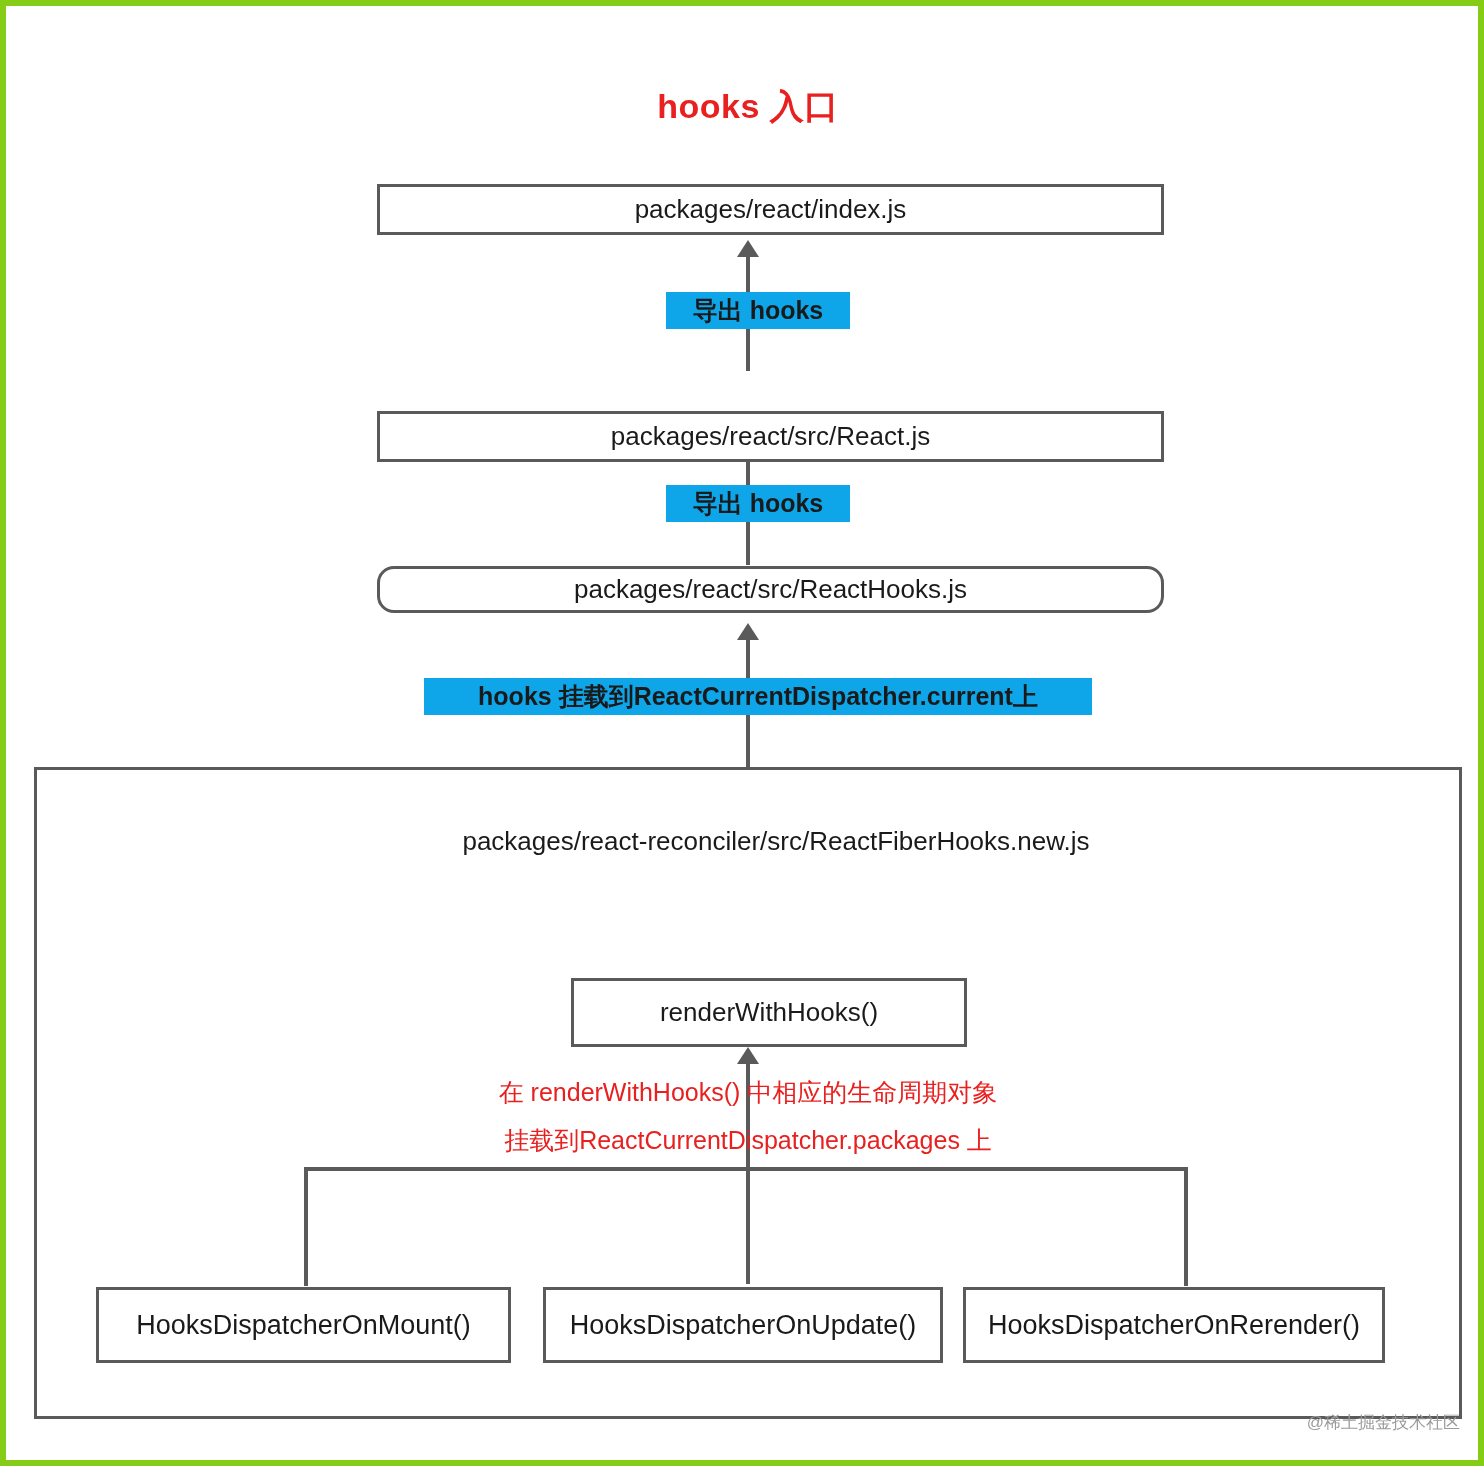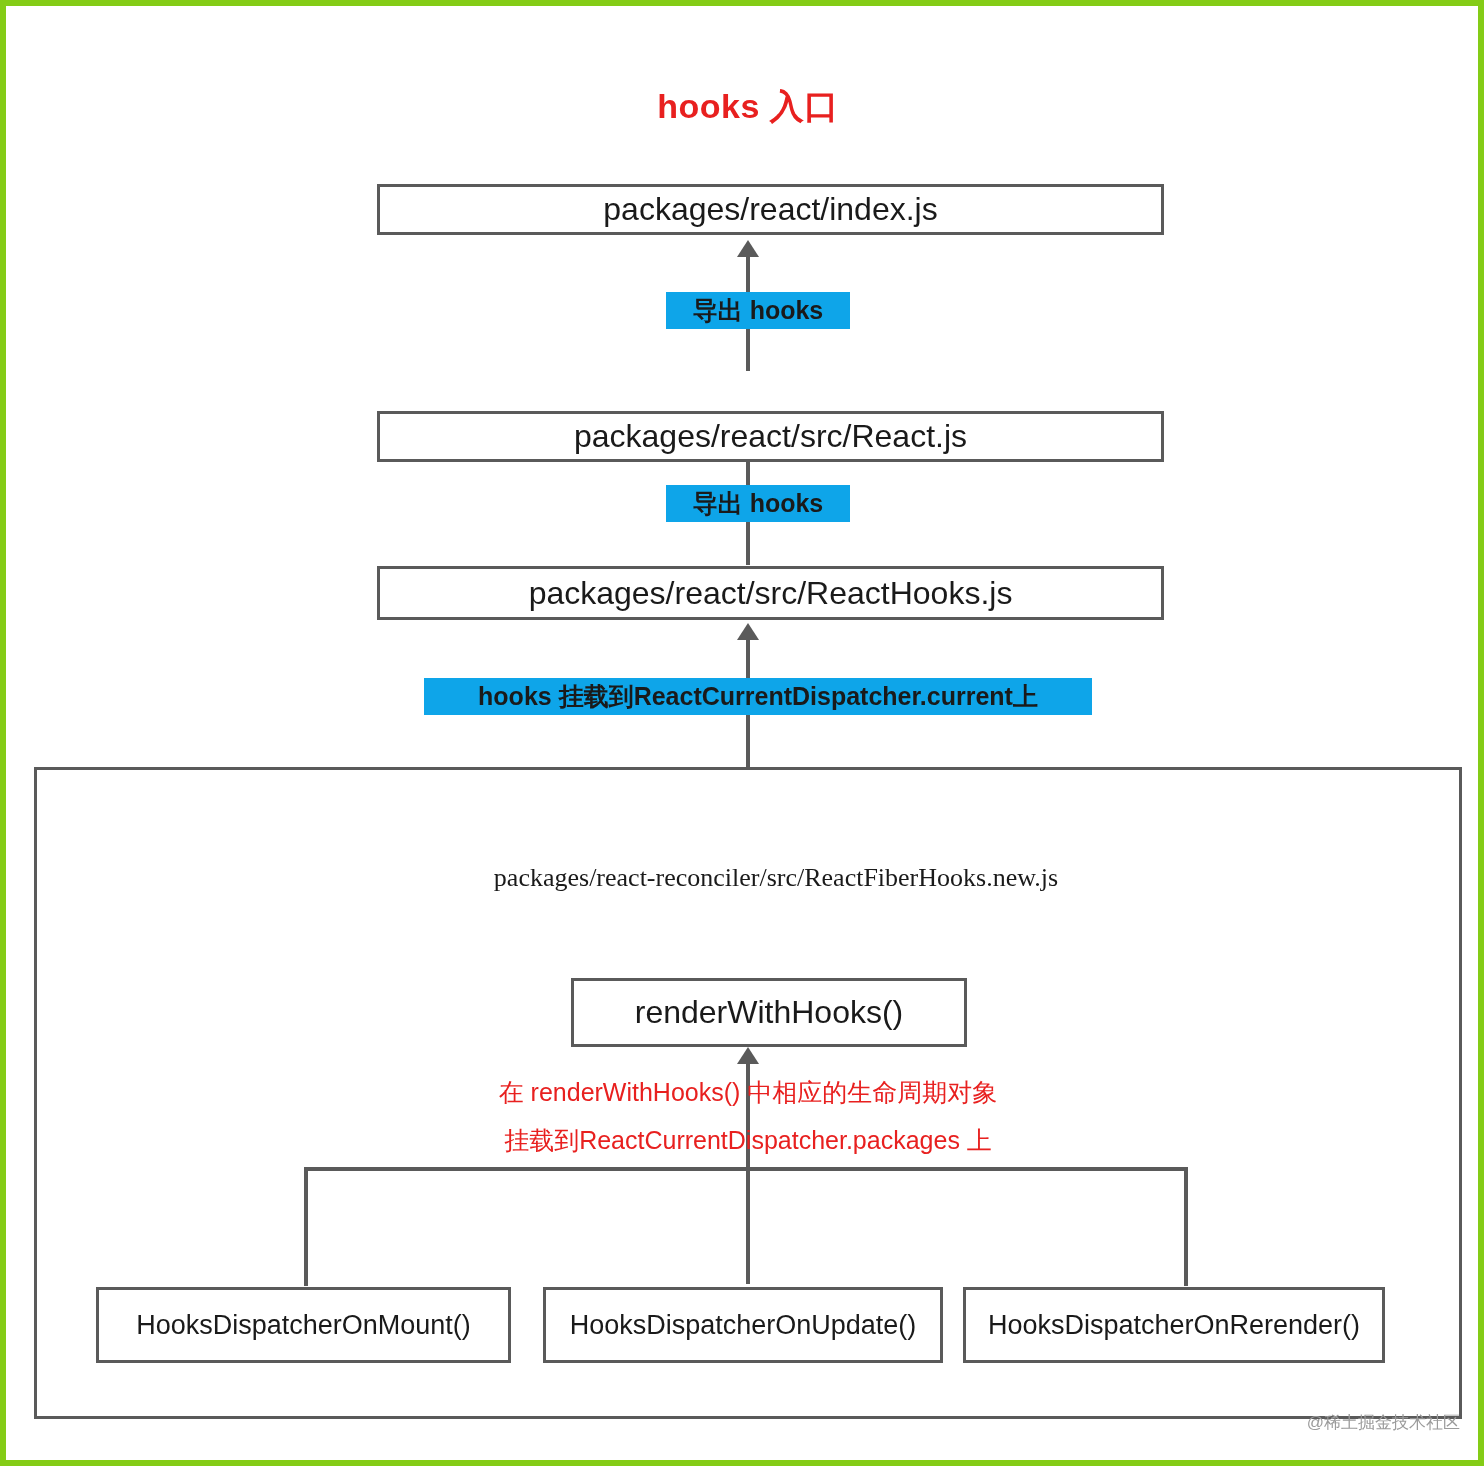--- a/index.html
+++ b/index.html
@@ -32,21 +32,21 @@
   }
   .node {
     position: absolute;
     box-sizing: border-box;
     border: 3px solid #5a5a5a;
     background: #ffffff;
     color: #1a1a1a;
     display: flex;
     align-items: center;
     justify-content: center;
-    font-size: 32px;
+    font-size: 26px;
     z-index: 3;
     white-space: nowrap;
   }
   .node-sm { font-size: 27px; }
   .outer-box {
     position: absolute;
     box-sizing: border-box;
     border: 3px solid #5a5a5a;
     background: #ffffff;
     z-index: 1;
@@ -125,30 +125,30 @@
   <div class="edge-label" style="left:660px; top:286px; width:164px;">导出 hooks</div>
 
   <div class="node" style="left:371px; top:368px; width:787px; height:51px;margin-top:37px;">
     <span>packages/react/src/React.js</span>
   </div>
 
   <div class="vline" style="left:740px; top:439px; width:4px; height:120px;"></div>
   <div class="arrowhead" style="left:731px; top:425px;"></div>
   <div class="edge-label" style="left:660px; top:479px; width:164px;">导出 hooks</div>
 
-  <div class="node" style="left:371px; top:560px; width:787px; height:54px;">
+  <div class="node" style="left:371px; top:560px; width:787px; height:47px;border-radius:17px;">
     <span>packages/react/src/ReactHooks.js</span>
   </div>
 
   <div class="vline" style="left:740px; top:630px; width:4px; height:133px;"></div>
   <div class="arrowhead" style="left:731px; top:617px;"></div>
   <div class="edge-label" style="left:418px; top:672px; width:648px;">hooks  挂载到ReactCurrentDispatcher.current上</div>
 
   <div class="outer-box" style="left:28px; top:761px; width:1428px; height:652px;"></div>
-  <div class="inner-title" style="left:400px; top:857px; width:740px; text-align:center;font-family:Liberation Serif, serif;">packages/react-reconciler/src/ReactFiberHooks.new.js</div>
+  <div class="inner-title" style="left:400px; top:820px; width:740px; text-align:center;">packages/react-reconciler/src/ReactFiberHooks.new.js</div>
 
   <div class="node" style="left:565px; top:972px; width:396px; height:69px;">
     <span>renderWithHooks()</span>
   </div>
 
   <div class="vline" style="left:740px; top:1055px; width:4px; height:223px;"></div>
   <div class="arrowhead" style="left:731px; top:1041px;"></div>
 
   <div class="edge-label-red" style="left:242px; top:1063px; width:1000px;text-align:center;">在 renderWithHooks() 中相应的生命周期对象</div>
   <div class="edge-label-red" style="left:242px; top:1111px; width:1000px;">挂载到ReactCurrentDispatcher.packages 上</div>

